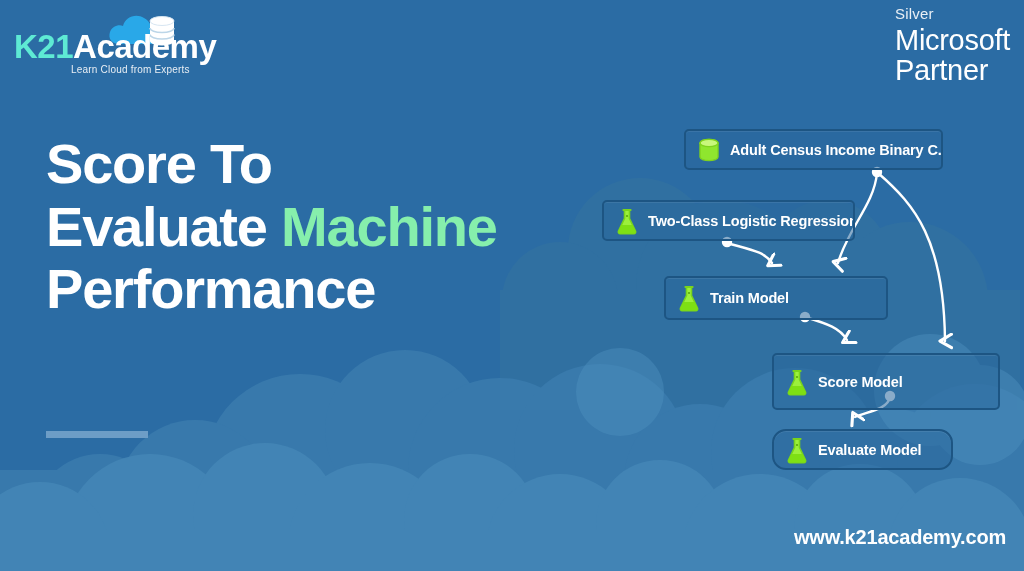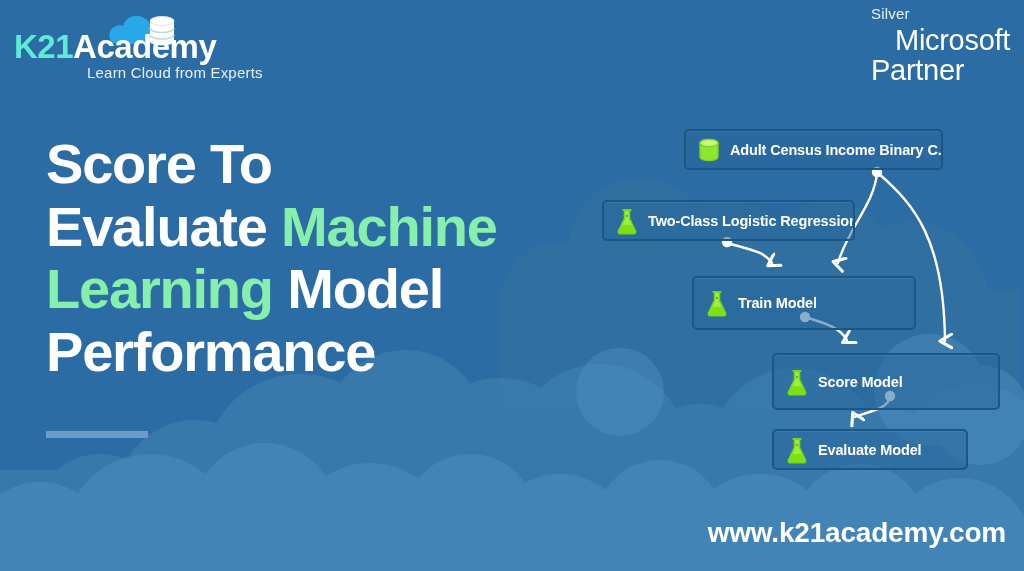--- a/index.html
+++ b/index.html
@@ -48,23 +48,23 @@
     font-size: 33px;
     font-weight: bold;
     letter-spacing: -0.5px;
     line-height: 1;
     white-space: nowrap;
   }
   .lw-green { color: #5eead4; }
   .lw-white { color: #ffffff; }
   #logo-tag {
     position: absolute;
-    left: 36px;
+    left: 20px;
     top: 56px;
-    font-size: 15px;
+    font-size: 10px;
     color: #e8eef4;
     letter-spacing: 0.2px;
     white-space: nowrap;
     padding-left: 37px;
   }
 
   
   #ms-partner {
     position: absolute;
     right: 14px;
@@ -76,21 +76,20 @@
   #ms-silver {
     font-size: 15px;
     font-weight: normal;
     letter-spacing: 0.2px;
     color: #e9eff5;
   }
   #ms-microsoft {
     font-size: 29px;
     margin-top: 5px;
     letter-spacing: -0.3px;
-    margin-left: 24px;
   }
   #ms-partner-word {
     font-size: 29px;
     margin-top: 1px;
     letter-spacing: -0.3px;
   }
 
   
   #headline {
     position: absolute;
@@ -113,21 +112,21 @@
     width: 102px;
     height: 7px;
     background: #6d9dc6;
   }
 
   
   #website {
     position: absolute;
     right: 18px;
     bottom: 22px;
-    font-size: 28px;
+    font-size: 20px;
     font-weight: bold;
     color: #ffffff;
     letter-spacing: -0.2px;
     white-space: nowrap;
   }
 
   
   #pipeline {
     position: absolute;
     left: 0; top: 0;
@@ -244,21 +243,20 @@
 
   <div id="ms-partner">
     <div id="ms-silver">Silver</div>
     <div id="ms-microsoft">Microsoft</div>
     <div id="ms-partner-word">Partner</div>
   </div>
 
   <div id="headline">
     <div><span>Score To</span></div>
     <div><span>Evaluate </span><span class="hl">Machine</span></div>
-    <div><span class="hl">Learning</span><span> Model</span></div>
     <div><span>Performance</span></div>
   </div>
   <div id="rule"></div>
 
   <div id="pipeline">
 
     <svg id="connectors" viewBox="0 0 1024 571">
       <defs>
         <marker id="arrow" markerWidth="7" markerHeight="7" refX="3.2" refY="3.3" orient="auto" markerUnits="strokeWidth">
           <path d="M0.4,0.6 L3.2,5.4 L6,0.6" fill="none" stroke="#ffffff" stroke-width="1.3" stroke-linecap="round" stroke-linejoin="round"></path>
@@ -296,41 +294,41 @@
     <div class="node" style="left:602px; top:200px; width:253px; height:41px;">
       <svg class="node-icon" viewBox="0 0 26 28">
         <path d="M10.5 3 L15.5 3 L15.5 11.5 L21.5 24 a1.8 1.8 0 0 1 -1.6 2.6 L6.1 26.6 a1.8 1.8 0 0 1 -1.6 -2.6 L10.5 11.5 Z" fill="#9cf03b" stroke="#79d41c" stroke-width="1.6" stroke-linejoin="round"></path>
         <path d="M7.6 18 L18.4 18 L21.5 24 a1.8 1.8 0 0 1 -1.6 2.6 L6.1 26.6 a1.8 1.8 0 0 1 -1.6 -2.6 Z" fill="#7ee014"></path>
         <line x1="9.4" y1="3" x2="16.6" y2="3" stroke="#79d41c" stroke-width="2" stroke-linecap="round"></line>
         <circle cx="13" cy="9" r="1.1" fill="#5aa80c"></circle>
       </svg>
       <span class="node-label">Two-Class Logistic Regression</span>
     </div>
 
-    <div class="node" style="left:692px; top:276px; width:224px; height:54px;">
+    <div class="node" style="left:664px; top:276px; width:224px; height:44px;">
       <svg class="node-icon" viewBox="0 0 26 28">
         <path d="M10.5 3 L15.5 3 L15.5 11.5 L21.5 24 a1.8 1.8 0 0 1 -1.6 2.6 L6.1 26.6 a1.8 1.8 0 0 1 -1.6 -2.6 L10.5 11.5 Z" fill="#9cf03b" stroke="#79d41c" stroke-width="1.6" stroke-linejoin="round"></path>
         <path d="M7.6 18 L18.4 18 L21.5 24 a1.8 1.8 0 0 1 -1.6 2.6 L6.1 26.6 a1.8 1.8 0 0 1 -1.6 -2.6 Z" fill="#7ee014"></path>
         <line x1="9.4" y1="3" x2="16.6" y2="3" stroke="#79d41c" stroke-width="2" stroke-linecap="round"></line>
         <circle cx="13" cy="9" r="1.1" fill="#5aa80c"></circle>
       </svg>
       <span class="node-label">Train Model</span>
     </div>
 
     <div class="node" style="left:772px; top:353px; width:228px; height:57px;">
       <svg class="node-icon" viewBox="0 0 26 28">
         <path d="M10.5 3 L15.5 3 L15.5 11.5 L21.5 24 a1.8 1.8 0 0 1 -1.6 2.6 L6.1 26.6 a1.8 1.8 0 0 1 -1.6 -2.6 L10.5 11.5 Z" fill="#9cf03b" stroke="#79d41c" stroke-width="1.6" stroke-linejoin="round"></path>
         <path d="M7.6 18 L18.4 18 L21.5 24 a1.8 1.8 0 0 1 -1.6 2.6 L6.1 26.6 a1.8 1.8 0 0 1 -1.6 -2.6 Z" fill="#7ee014"></path>
         <line x1="9.4" y1="3" x2="16.6" y2="3" stroke="#79d41c" stroke-width="2" stroke-linecap="round"></line>
         <circle cx="13" cy="9" r="1.1" fill="#5aa80c"></circle>
       </svg>
       <span class="node-label">Score Model</span>
     </div>
 
-    <div class="node" style="left:772px; top:429px; width:196px; height:41px;">
+    <div class="node" style="left:772px; top:429px; width:181px; height:41px;border-radius:14px;">
       <svg class="node-icon" viewBox="0 0 26 28">
         <path d="M10.5 3 L15.5 3 L15.5 11.5 L21.5 24 a1.8 1.8 0 0 1 -1.6 2.6 L6.1 26.6 a1.8 1.8 0 0 1 -1.6 -2.6 L10.5 11.5 Z" fill="#9cf03b" stroke="#79d41c" stroke-width="1.6" stroke-linejoin="round"></path>
         <path d="M7.6 18 L18.4 18 L21.5 24 a1.8 1.8 0 0 1 -1.6 2.6 L6.1 26.6 a1.8 1.8 0 0 1 -1.6 -2.6 Z" fill="#7ee014"></path>
         <line x1="9.4" y1="3" x2="16.6" y2="3" stroke="#79d41c" stroke-width="2" stroke-linecap="round"></line>
         <circle cx="13" cy="9" r="1.1" fill="#5aa80c"></circle>
       </svg>
       <span class="node-label">Evaluate Model</span>
     </div>
 
   </div>

